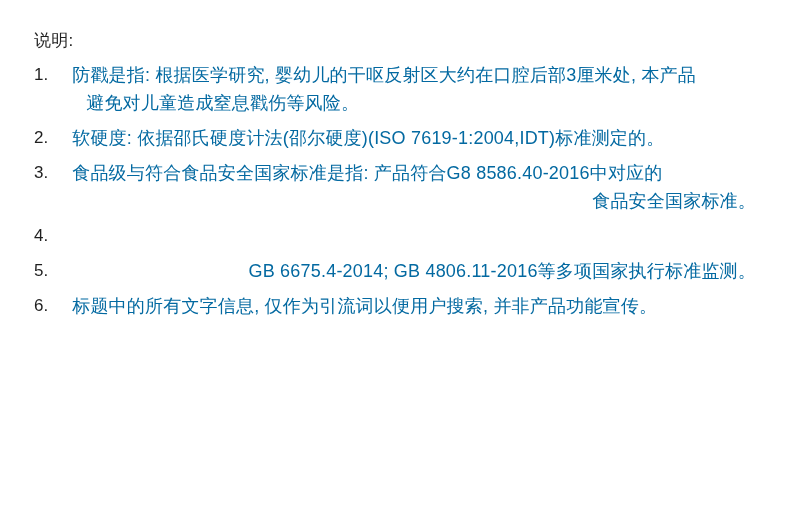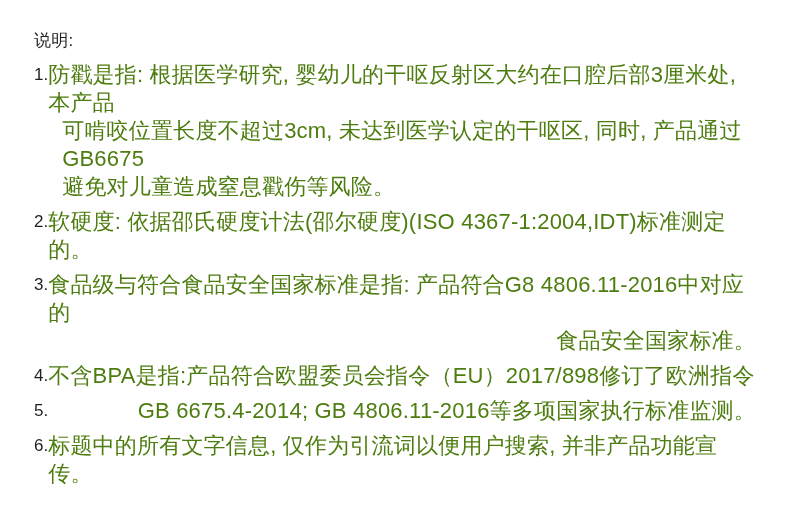--- a/index.html
+++ b/index.html
@@ -35,24 +35,25 @@
   }
   .item-num {
     flex: 0 0 auto;
     font-size: 17px;
     line-height: 28px;
     color: #1f1f1f;
     white-space: pre;
   }
   .item-body {
     flex: 1 1 auto;
-    font-size: 22px;
+    font-size: 18px;
     line-height: 28px;
-    color: #4d7c0f;
+    color: #0369a1;
     letter-spacing: 0.2px;
+    margin-left: 24px;
   }
   .line {
     white-space: pre-wrap;
   }
   .indent-1 {
     padding-left: 14px;
   }
   .indent-2 {
     padding-left: 6px;
     text-align: right;
@@ -62,44 +63,42 @@
 <body>
 
 <div class="page">
 
   <div class="doc-title">说明:</div>
 
   <div class="item">
     <div class="item-num">1.</div>
     <div class="item-body">
       <div class="line">防戳是指: 根据医学研究, 婴幼儿的干呕反射区大约在口腔后部3厘米处, 本产品</div>
-      <div class="line indent-1">可啃咬位置长度不超过3cm, 未达到医学认定的干呕区, 同时, 产品通过GB6675</div>
       <div class="line indent-1">避免对儿童造成窒息戳伤等风险。</div>
     </div>
   </div>
 
   <div class="item">
     <div class="item-num">2.</div>
     <div class="item-body">
-      <div class="line">软硬度: 依据邵氏硬度计法(邵尔硬度)(ISO 4367-1:2004,IDT)标准测定的。</div>
+      <div class="line">软硬度: 依据邵氏硬度计法(邵尔硬度)(ISO 7619-1:2004,IDT)标准测定的。</div>
     </div>
   </div>
 
   <div class="item">
     <div class="item-num">3.</div>
     <div class="item-body">
-      <div class="line">食品级与符合食品安全国家标准是指: 产品符合G8 4806.11-2016中对应的</div>
+      <div class="line">食品级与符合食品安全国家标准是指: 产品符合G8 8586.40-2016中对应的</div>
       <div class="line indent-2">食品安全国家标准。</div>
     </div>
   </div>
 
   <div class="item">
     <div class="item-num">4.</div>
     <div class="item-body">
-      <div class="line">不含BPA是指:产品符合欧盟委员会指令（EU）2017/898修订了欧洲指令</div>
     </div>
   </div>
 
   <div class="item">
     <div class="item-num">5.</div>
     <div class="item-body">
       <div class="line indent-2">GB 6675.4-2014; GB 4806.11-2016等多项国家执行标准监测。</div>
     </div>
   </div>
 

